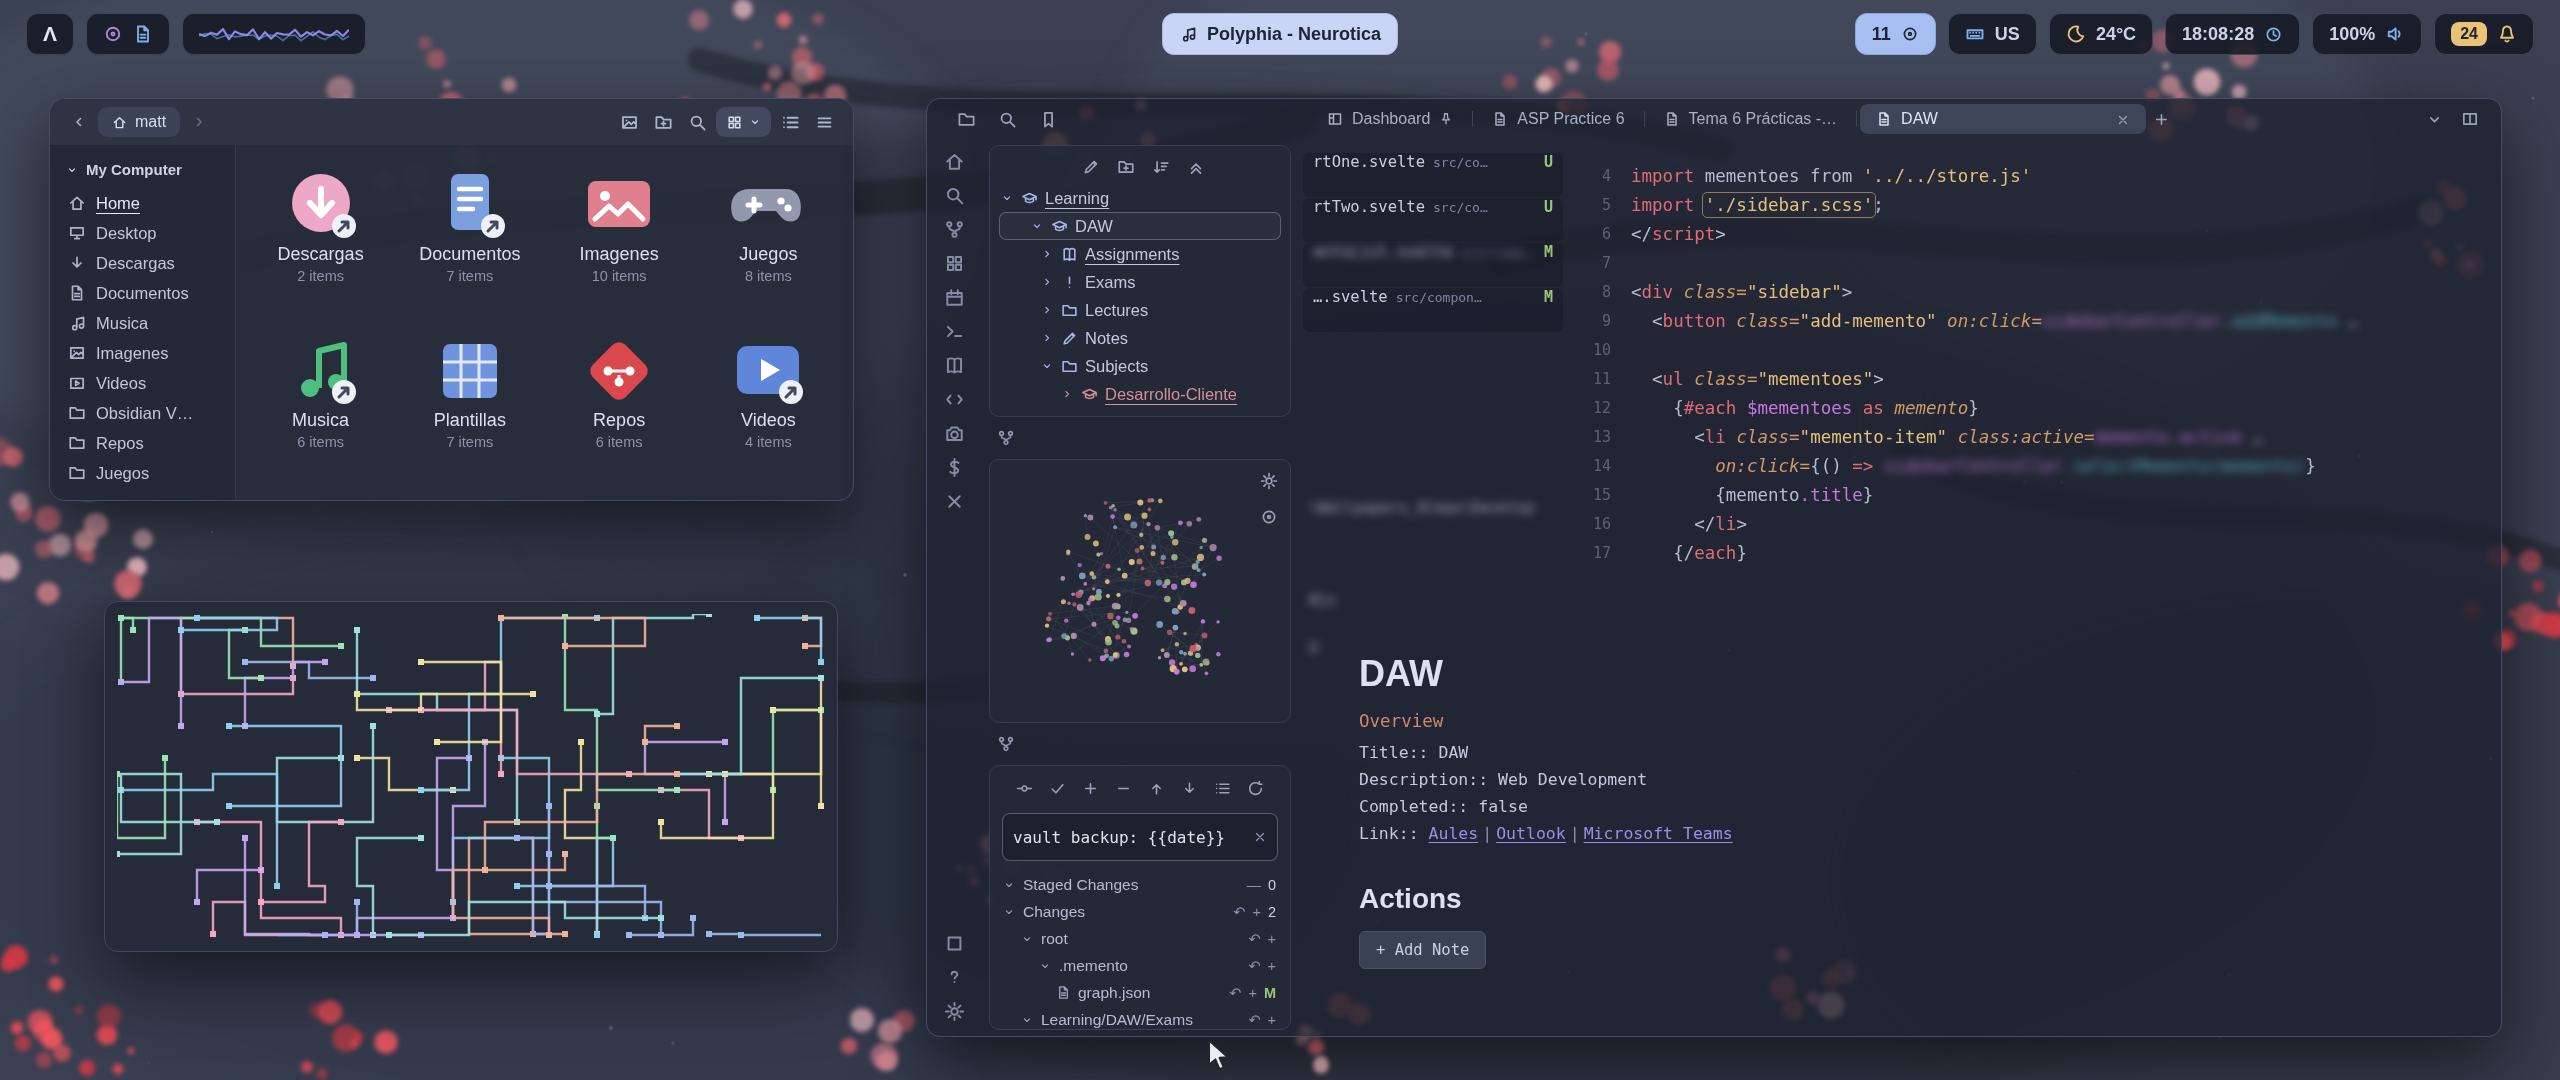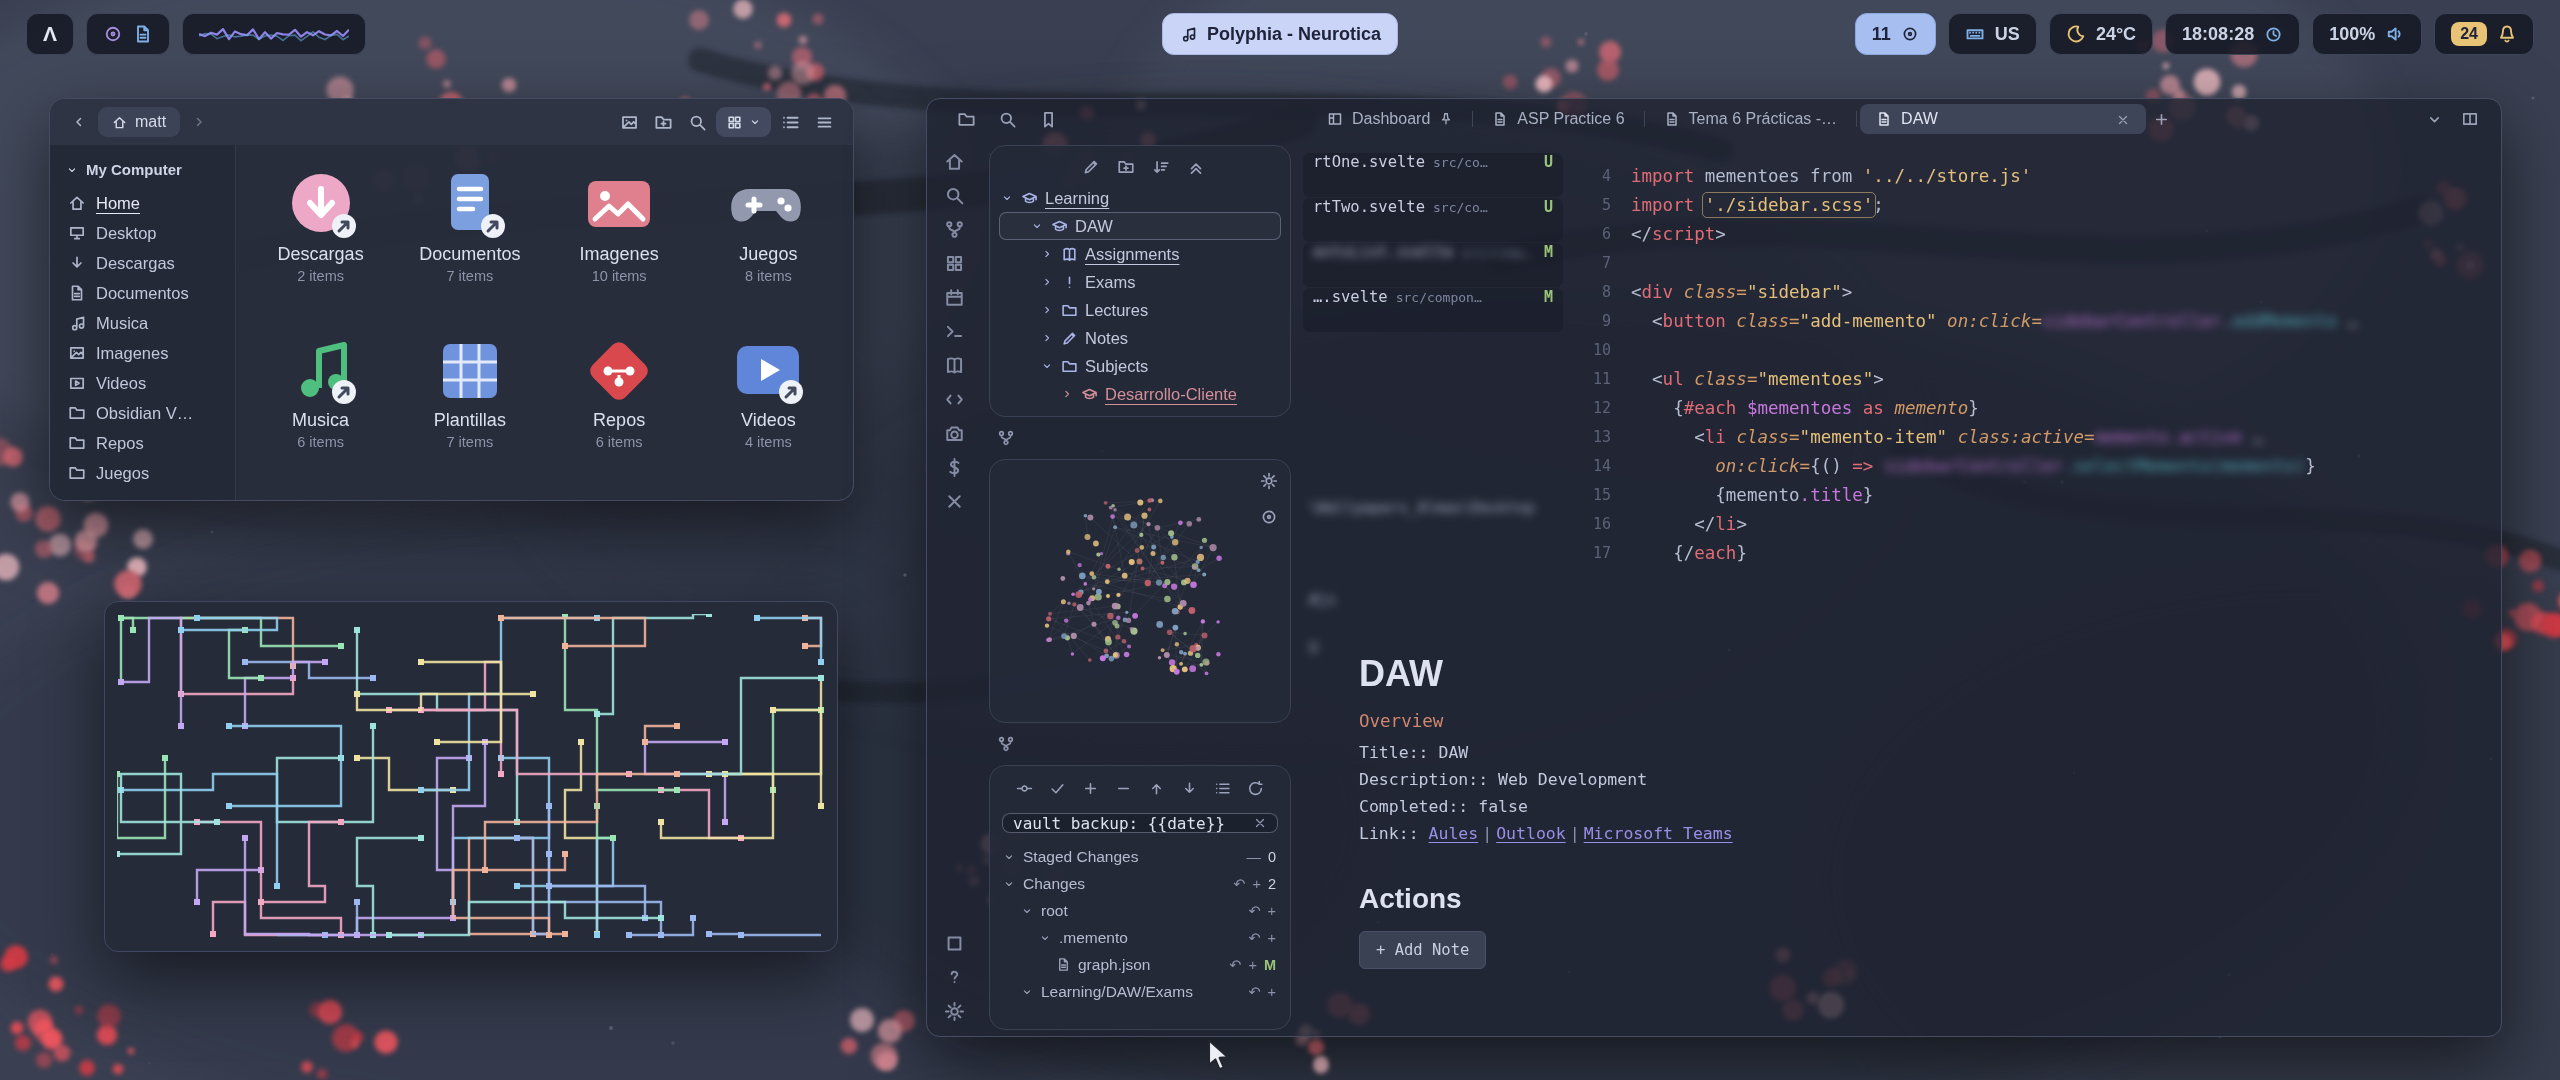--- a/index.html
+++ b/index.html
@@ -53,36 +53,36 @@
   .ed-tabs{display:flex;align-items:center;height:100%}
   .tab{display:flex;align-items:center;gap:9px;padding:0 16px;height:30px;border-radius:8px;font-size:16px;color:#a8b0c4;white-space:nowrap}
   .tab.active{background:#3e4559;color:#e0e4f0;width:286px}
   .tab .tclose{margin-left:auto;color:#9aa2b8}
   .tabdiv{width:1px;height:16px;background:#3e4556;margin:0 3px}
   .ed-tab-right{margin-left:auto;display:flex;align-items:center;gap:18px;padding-right:10px}
   .ed-body{flex:1;display:flex;min-height:0}
   .ribbon{width:54px;display:flex;flex-direction:column;align-items:center;gap:13px;padding:12px 0 14px;color:#848ca4;flex:none}
   .ribbon .spacer{flex:1}
   .side{width:318px;flex:none;display:flex;flex-direction:column;padding:6px 8px;gap:8px}
-  .card{background:rgba(36,41,56,.94);border:1px solid #3a4154;border-radius:16px;overflow:hidden;position:relative}
+  .card{background:rgba(36,41,56,.94);border:1px solid #3a4154;border-radius:10px;overflow:hidden;position:relative}
   .tree-card{height:272px}
   .graph-card{height:264px}
   .git-card{flex:1}
   .side-badge{height:26px;display:flex;align-items:center;padding-left:8px;color:#8f97ae}
   .tree-toolbar{display:flex;gap:17px;padding:12px 0 8px 92px;color:#9aa2ba}
   .t-row{display:flex;align-items:center;gap:7px;height:28px;font-size:16.5px;color:#c3c9dc}
   .t-row .chev{color:#7e86a0;width:14px;display:flex;justify-content:center}
   .t-row .icon{color:#a9b4e8}
   .t-row.boxed{border:1px solid rgba(153,162,188,.45);background:rgba(255,255,255,.03);border-radius:7px;margin:0 9px}
   .t-row.underline .t-label{text-decoration:underline;text-underline-offset:4px}
   .t-row.accent .t-label,.t-row.accent .icon{color:#d38f97}
   .graph-gear{position:absolute;top:12px;right:12px;color:#9aa2ba}
   .graph-target{position:absolute;top:48px;right:12px;color:#9aa2ba}
   .git-toolbar{display:flex;gap:16px;padding:14px 0 6px 26px;color:#9aa2ba}
-  .commit-box{display:flex;align-items:center;margin:10px 12px;height:20px;border:1px solid rgba(154,162,186,.45);border-radius:8px;background:#1c212e;padding:0 10px;gap:8px}
+  .commit-box{display:flex;align-items:center;margin:10px 12px;height:48px;border:1px solid rgba(154,162,186,.45);border-radius:8px;background:#1c212e;padding:0 10px;gap:8px}
   .commit-box input{flex:1;background:transparent;border:none;outline:none;color:#dde2ee;font-family:"DejaVu Sans Mono",monospace;font-size:16px}
   .commit-box .gclear{color:#8f97ae}
   .g-row{display:flex;align-items:center;gap:7px;height:27px;font-size:15.5px;color:#b6bdd1;padding-right:14px}
   .g-row .chev{color:#7e86a0;width:14px;display:flex;justify-content:center}
   .g-row .icon{color:#9aa2ba}
   .g-meta{margin-left:auto;display:flex;gap:7px;font-size:14.5px;color:#8b93ab}
   .g-meta .gm-num{color:#cdd3e3}
   .g-meta .gm-M{color:#98c379;font-weight:700}
 
   .ed-main{flex:1;position:relative;font-family:"DejaVu Sans Mono",monospace;min-width:0;overflow:hidden}

